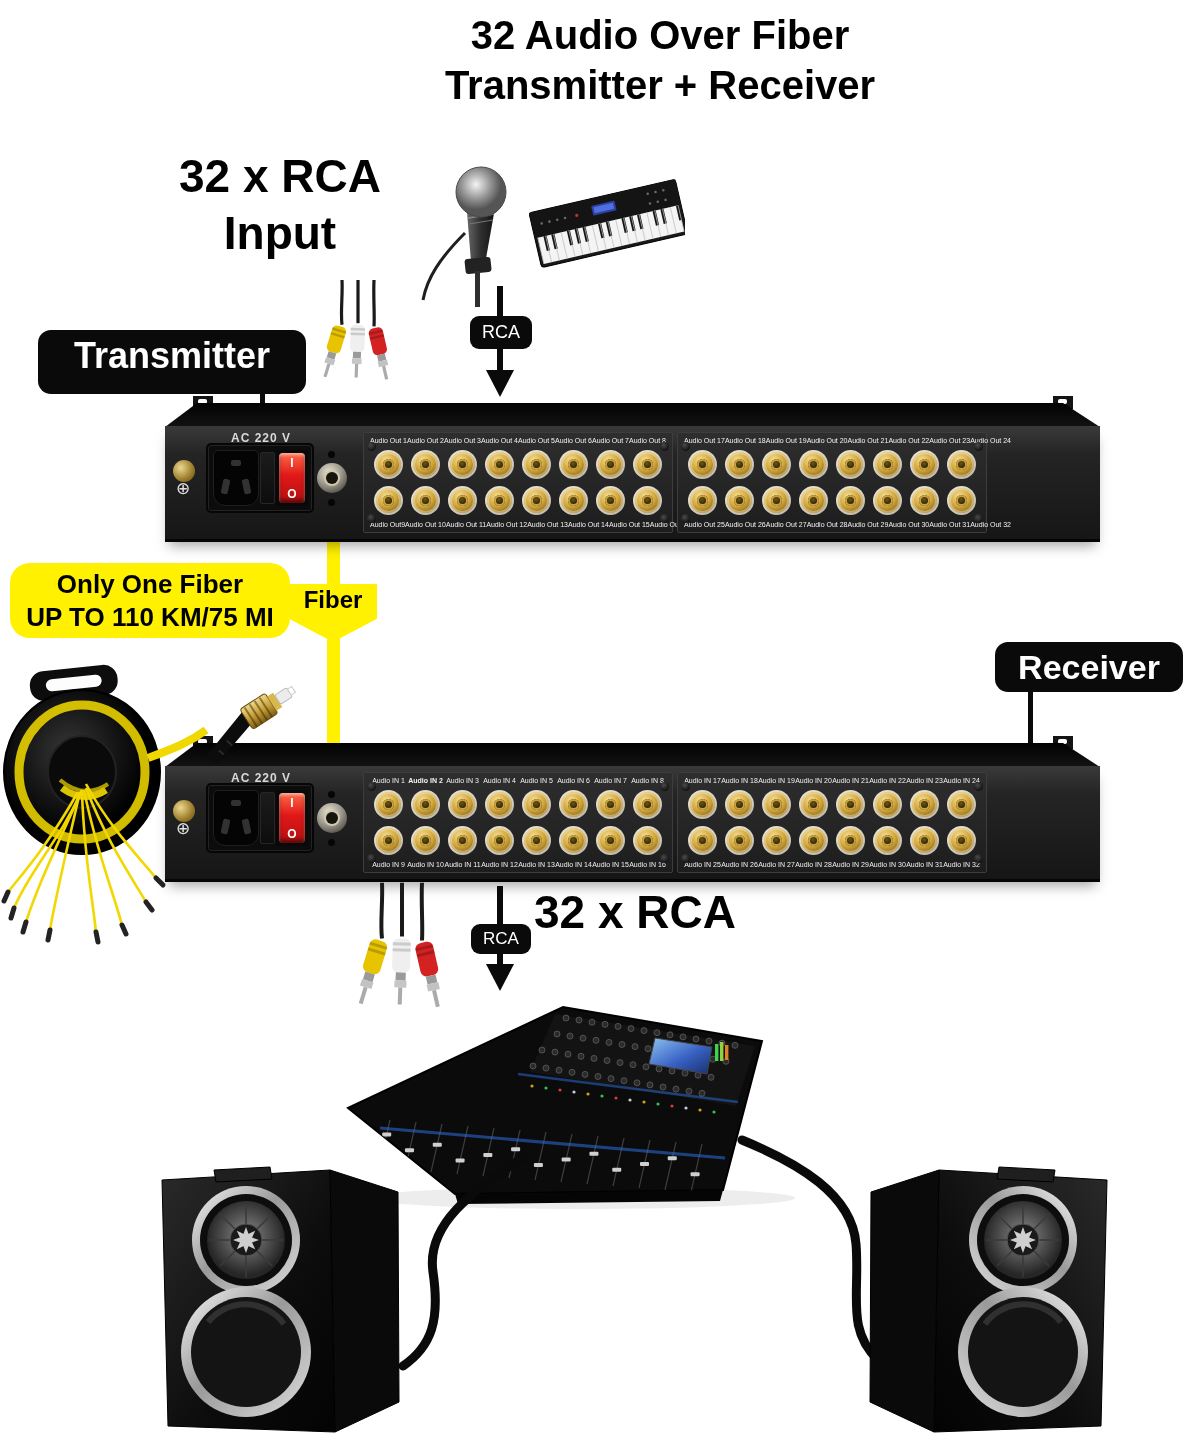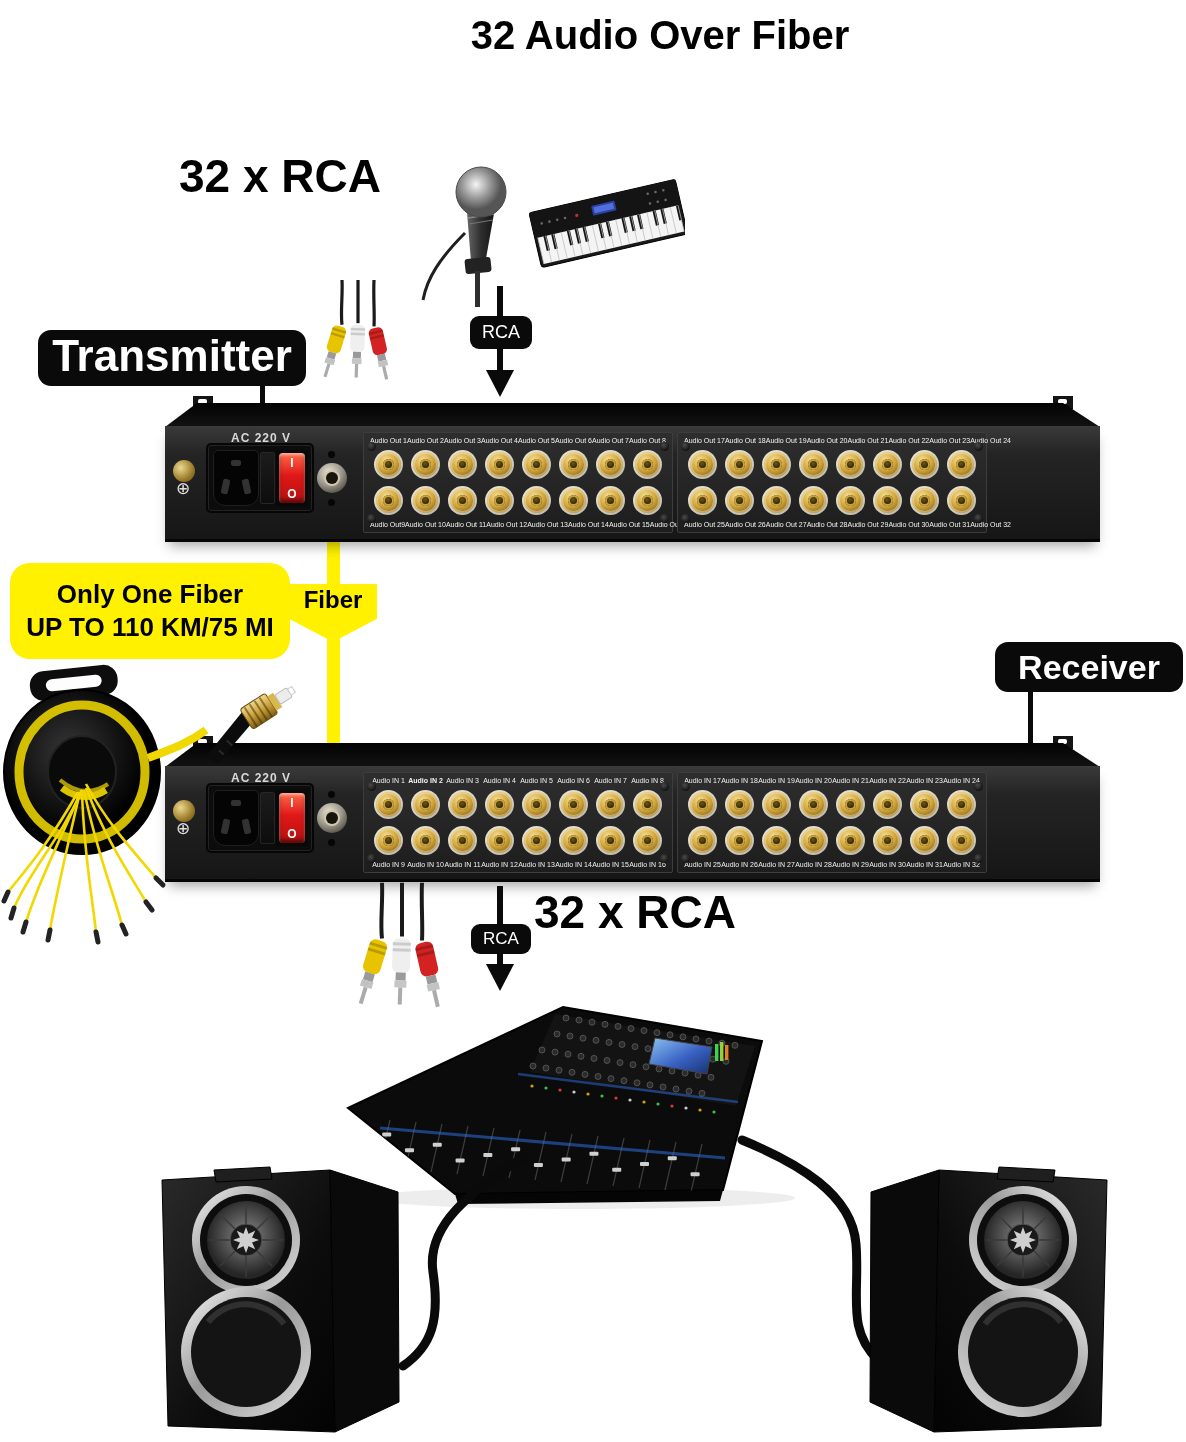--- a/index.html
+++ b/index.html
@@ -6,39 +6,39 @@
   #canvas{position:relative;width:1186px;height:1442px;background:#fff;overflow:hidden;
           font-family:"Liberation Sans",sans-serif;color:#000;border-radius:11px;}
   .abs{position:absolute;}
   
   .title{left:330px;top:10px;width:660px;text-align:center;font-size:40px;font-weight:bold;line-height:50px;}
   .caption{font-weight:bold;text-align:center;}
   #input-caption{left:150px;top:148px;width:260px;font-size:46px;line-height:57px;}
   #output-caption{left:500px;top:884px;width:270px;font-size:46px;line-height:56px;}
   
   .tag{background:#0a0a0a;color:#fff;font-weight:bold;text-align:center;border-radius:13px;z-index:6;}
-  #tx-tag{left:38px;top:330px;width:268px;height:56px;font-size:44px;line-height:52px;}
+  #tx-tag{left:38px;top:330px;width:268px;height:64px;font-size:36px;line-height:52px;}
   #rx-tag{left:995px;top:642px;width:188px;height:50px;font-size:34px;line-height:50px;}
   .tagline{background:#0a0a0a;width:5px;z-index:1;}
   #tx-tagline{left:260px;top:378px;height:56px;}
   #rx-tagline{left:1028px;top:688px;height:64px;}
   
   .flow-line{width:6px;background:#0a0a0a;z-index:5;}
   .flow-head{width:0;height:0;border-left:14px solid transparent;border-right:14px solid transparent;
              border-top:27px solid #0a0a0a;z-index:5;}
   .rca-badge{background:#0a0a0a;color:#fff;text-align:center;border-radius:9px;z-index:6;}
   #flow-top-line{left:497px;top:286px;height:86px;}
   #flow-top-head{left:486px;top:370px;}
   #rca-badge-top{left:470px;top:316px;width:62px;height:33px;font-size:18px;line-height:33px;}
   #flow-bot-line{left:497px;top:886px;height:80px;}
   #flow-bot-head{left:486px;top:964px;}
   #rca-badge-bot{left:471px;top:924px;width:60px;height:30px;font-size:17px;line-height:30px;}
   
   #fiber-line{left:327px;top:520px;width:13px;height:260px;background:#FFF100;z-index:1;}
-  #fiber-note{left:10px;top:563px;width:280px;height:96px;background:#FFF100;border-radius:20px;z-index:4;
+  #fiber-note{left:10px;top:563px;width:280px;height:75px;background:#FFF100;border-radius:20px;z-index:4;
               display:flex;flex-direction:column;justify-content:center;text-align:center;
               font-size:26px;font-weight:bold;line-height:33px;}
   #fiber-nub{left:284px;top:594px;width:16px;height:14px;background:#FFF100;z-index:3;}
   #fiber-tag{left:289px;top:584px;width:88px;height:58px;background:#FFF100;z-index:4;
              clip-path:polygon(0 0,100% 0,100% 60%,50% 100%,0 60%);
              font-size:24px;font-weight:bold;text-align:center;padding-top:2px;box-sizing:border-box;}
   
   .rack{left:165px;width:935px;height:140px;z-index:2;}
   #tx-rack{top:403px;} #rx-rack{top:743px;}
   .rack-ear{position:absolute;top:-7px;width:20px;height:13px;background:#141414;}
@@ -99,24 +99,26 @@
   .pscrew.bl{left:3px;bottom:9px;} .pscrew.br{right:3px;bottom:9px;}
   svg{display:block;}
 </style>
 </head>
 <body>
 
 <div id="canvas">
 
   <div class="abs title">
     <span style="display:block">32 Audio Over Fiber</span>
+    <span style="display:block">Transmitter + Receiver</span>
   </div>
 
   <div class="abs caption" id="input-caption">
     <span style="display:block">32 x RCA</span>
+    <span style="display:block">Input</span>
   </div>
 
   <svg class="abs" style="left:405px;top:158px;z-index:3" width="280" height="150" viewBox="0 0 280 150">
     <defs>
       <radialGradient id="micHead" cx="40%" cy="35%">
           <stop offset="0%" stop-color="#f4f4f4"></stop>
           <stop offset="55%" stop-color="#9a9a9a"></stop>
           <stop offset="100%" stop-color="#555"></stop>
         </radialGradient>
       <linearGradient id="micBody" x1="0" y1="0" x2="1" y2="0">

